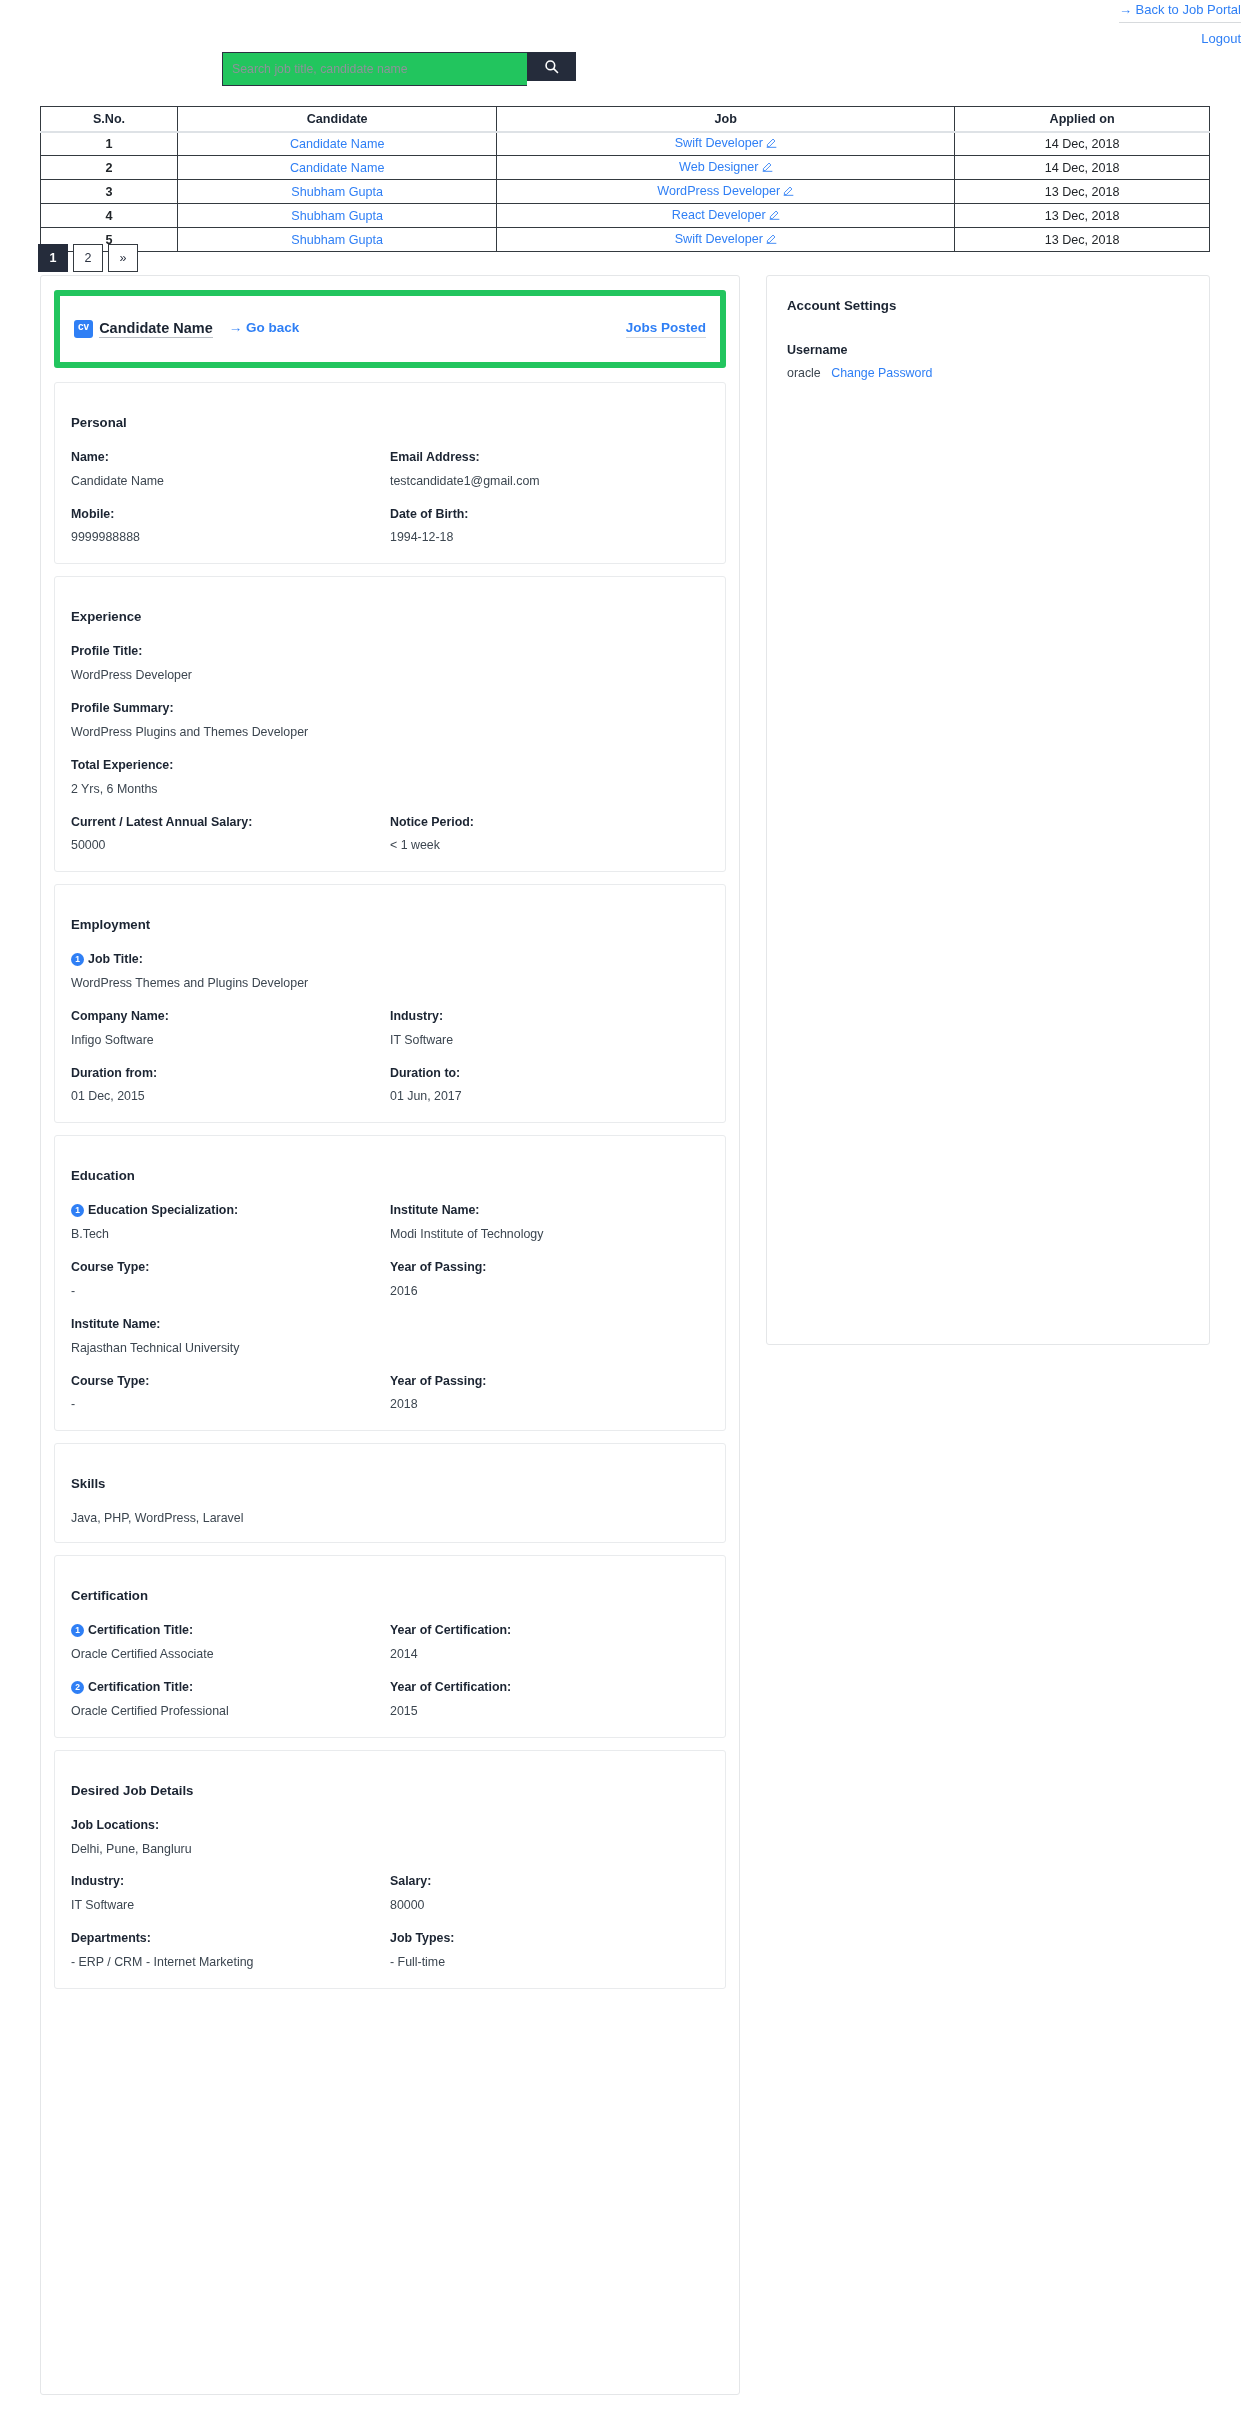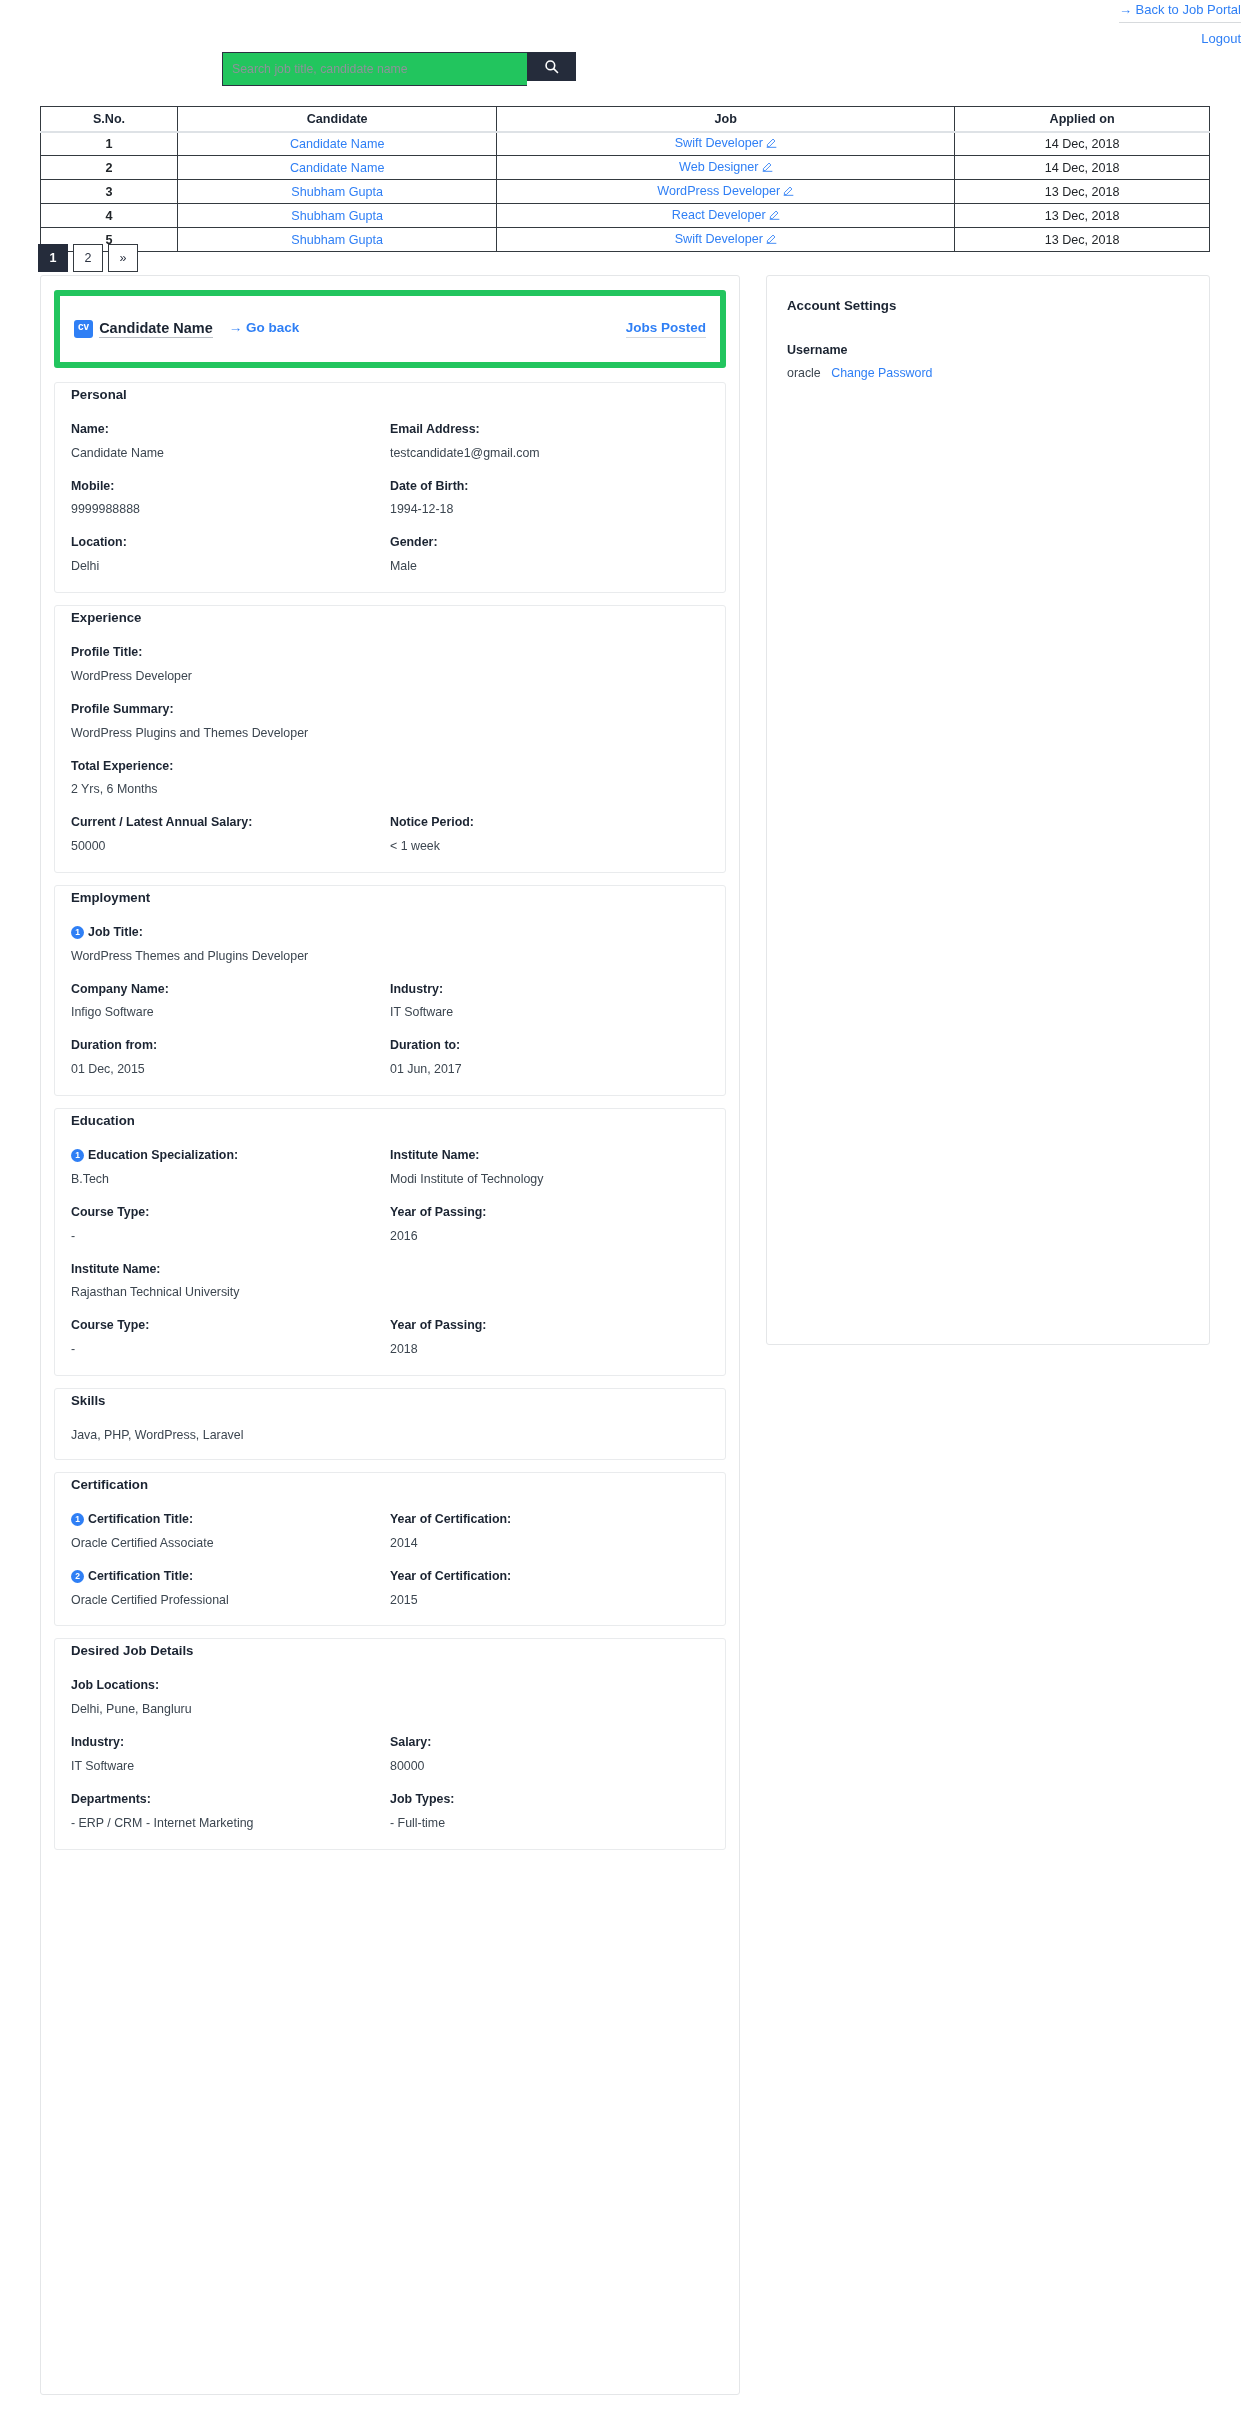--- a/index.html
+++ b/index.html
@@ -225,21 +225,21 @@
     font-weight: bold;
     text-decoration: none;
     border-bottom: 1px solid #d7dadd;
     padding-bottom: 2px;
   }
 
   
   .card {
     border: 1px solid #e9ebed;
     border-radius: 3px;
-    padding: 4px 16px 14px 16px;
+    padding: 32px 16px 14px 16px;
     margin-bottom: 12px;
     background: #fff;
   }
   .card-title {
     font-size: 13.2px;
     font-weight: bold;
     color: #1b2432;
     margin-bottom: 19px;
   }
   .frow {
@@ -413,30 +413,20 @@
       <div class="frow">
         <div class="fcol">
           <span class="flabel">Mobile:</span>
           <span class="fval">9999988888</span>
         </div>
         <div class="fcol">
           <span class="flabel">Date of Birth:</span>
           <span class="fval">1994-12-18</span>
         </div>
       </div>
-      <div class="frow">
-        <div class="fcol">
-          <span class="flabel">Location:</span>
-          <span class="fval">Delhi</span>
-        </div>
-        <div class="fcol">
-          <span class="flabel">Gender:</span>
-          <span class="fval">Male</span>
-        </div>
-      </div>
     </div>
 
     <div class="card">
       <div class="card-title">Experience</div>
       <div class="frow">
         <div class="fcol full">
           <span class="flabel">Profile Title:</span>
           <span class="fval">WordPress Developer</span>
         </div>
       </div>

